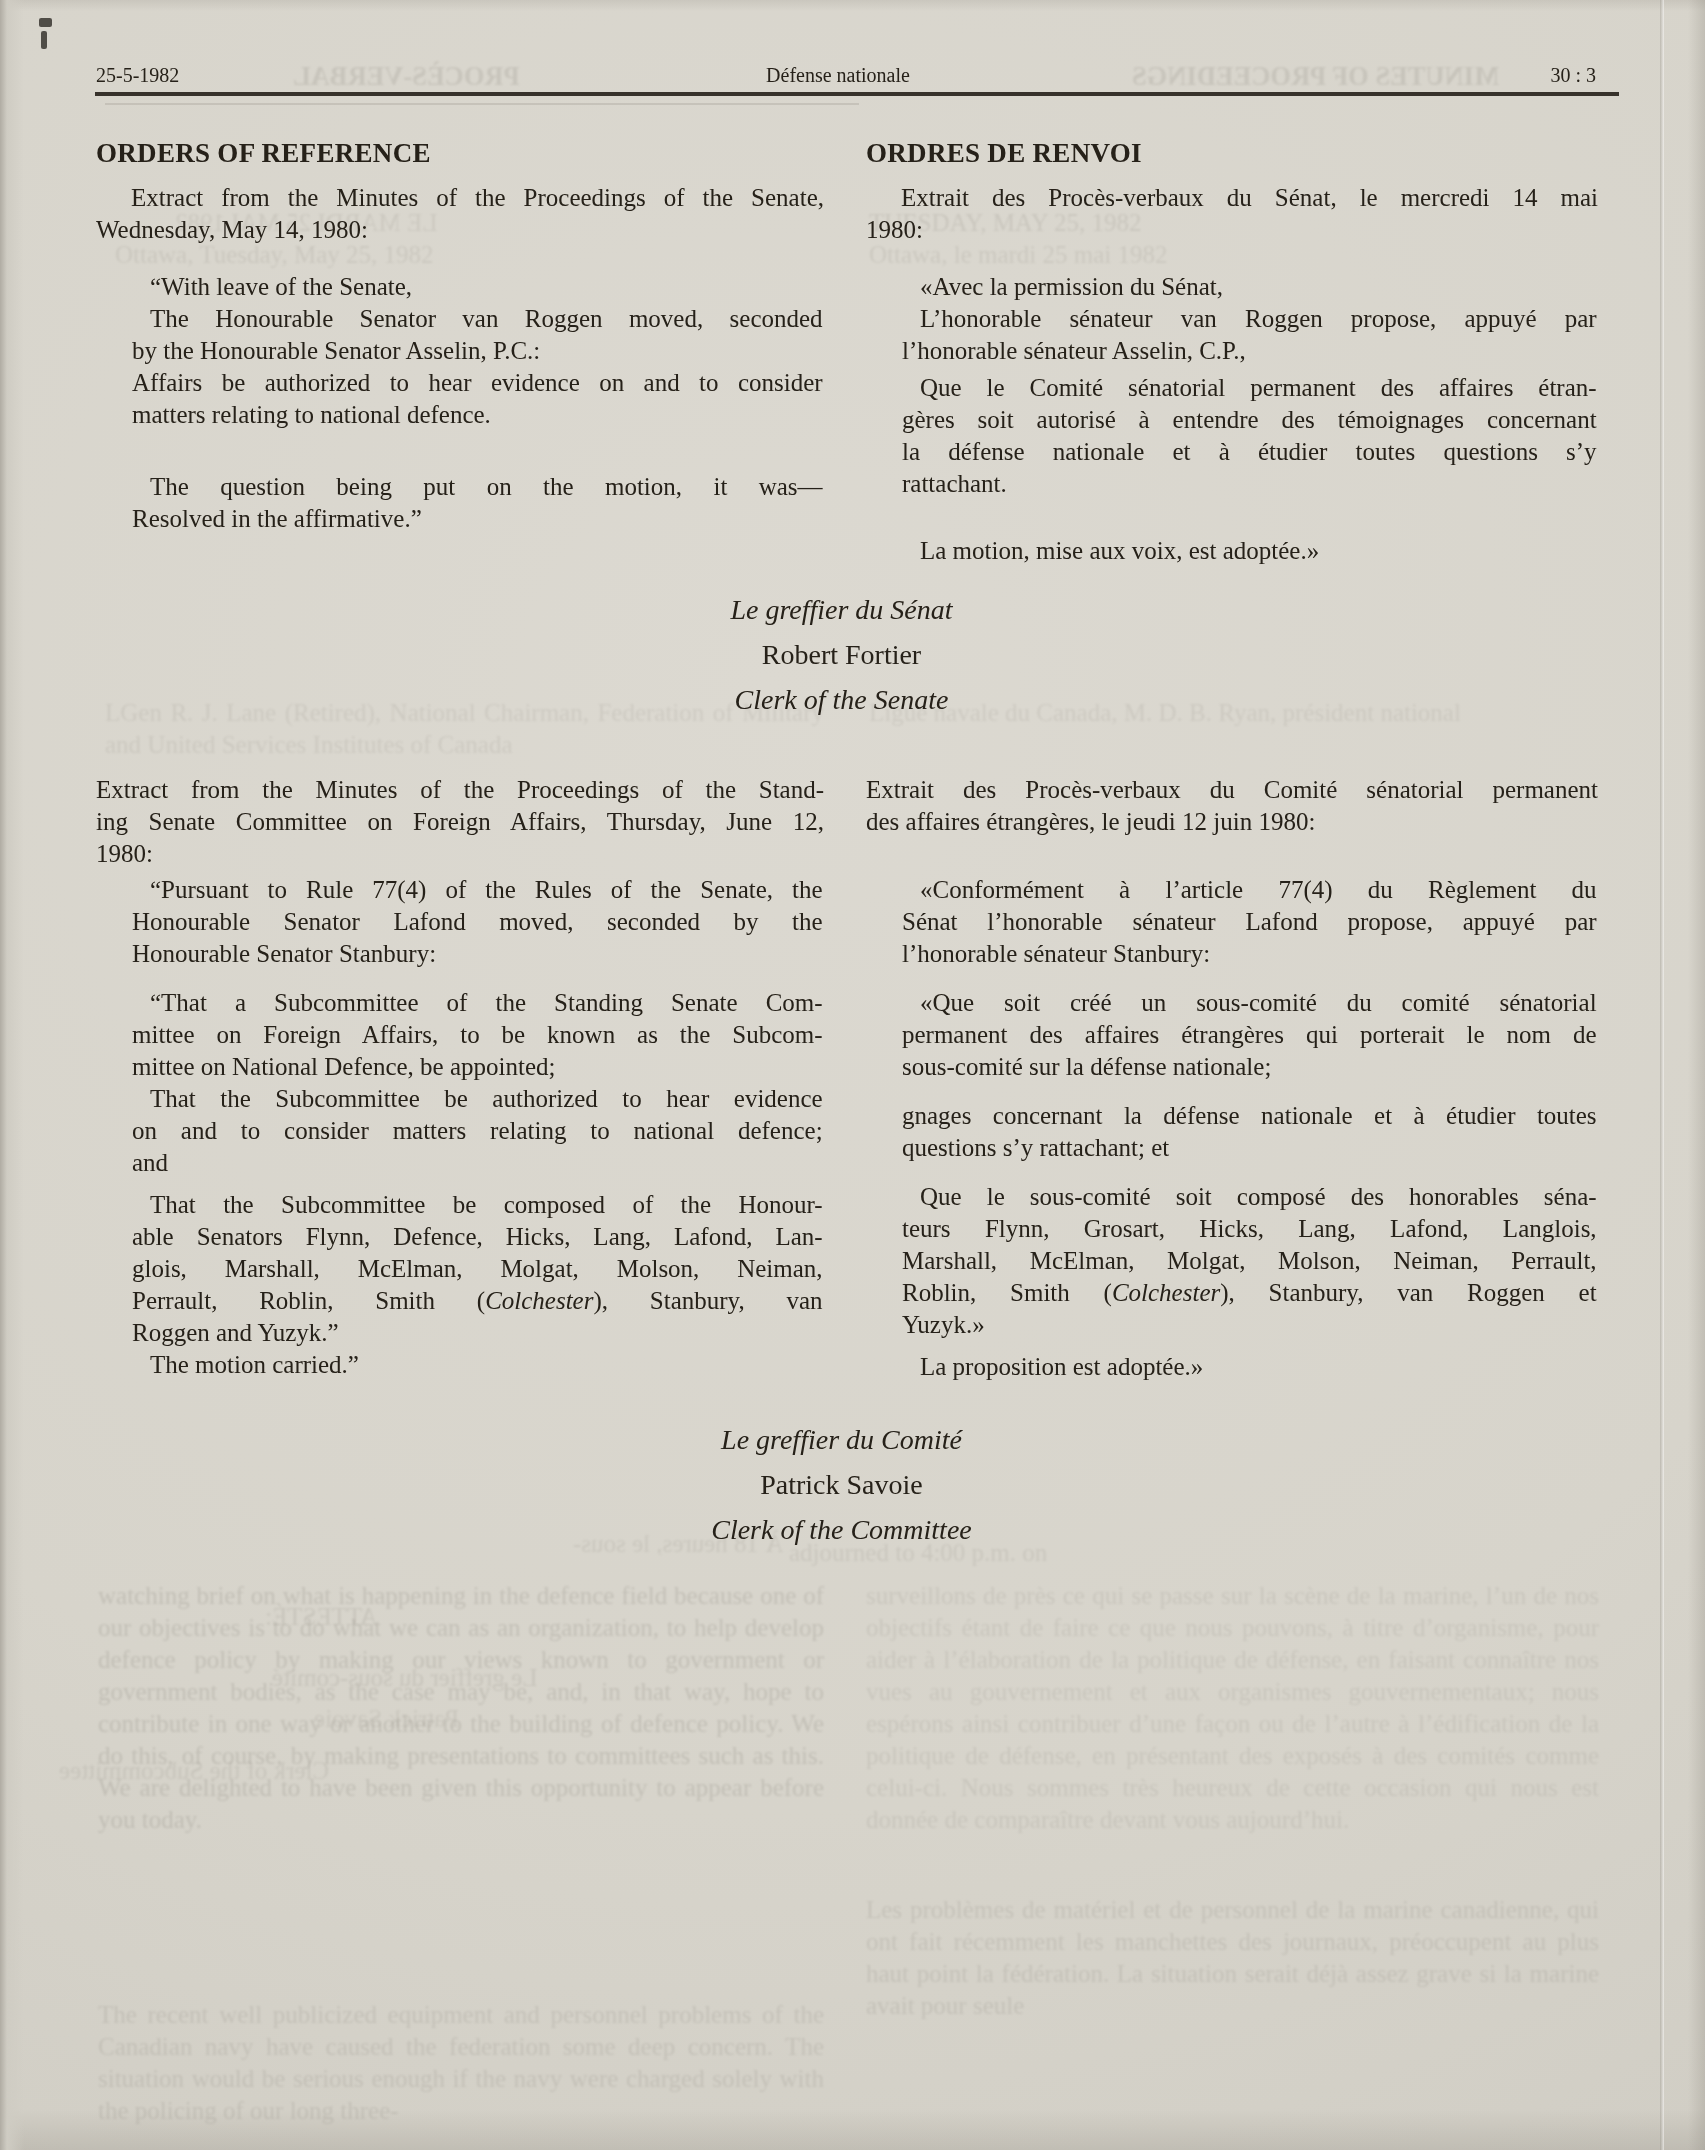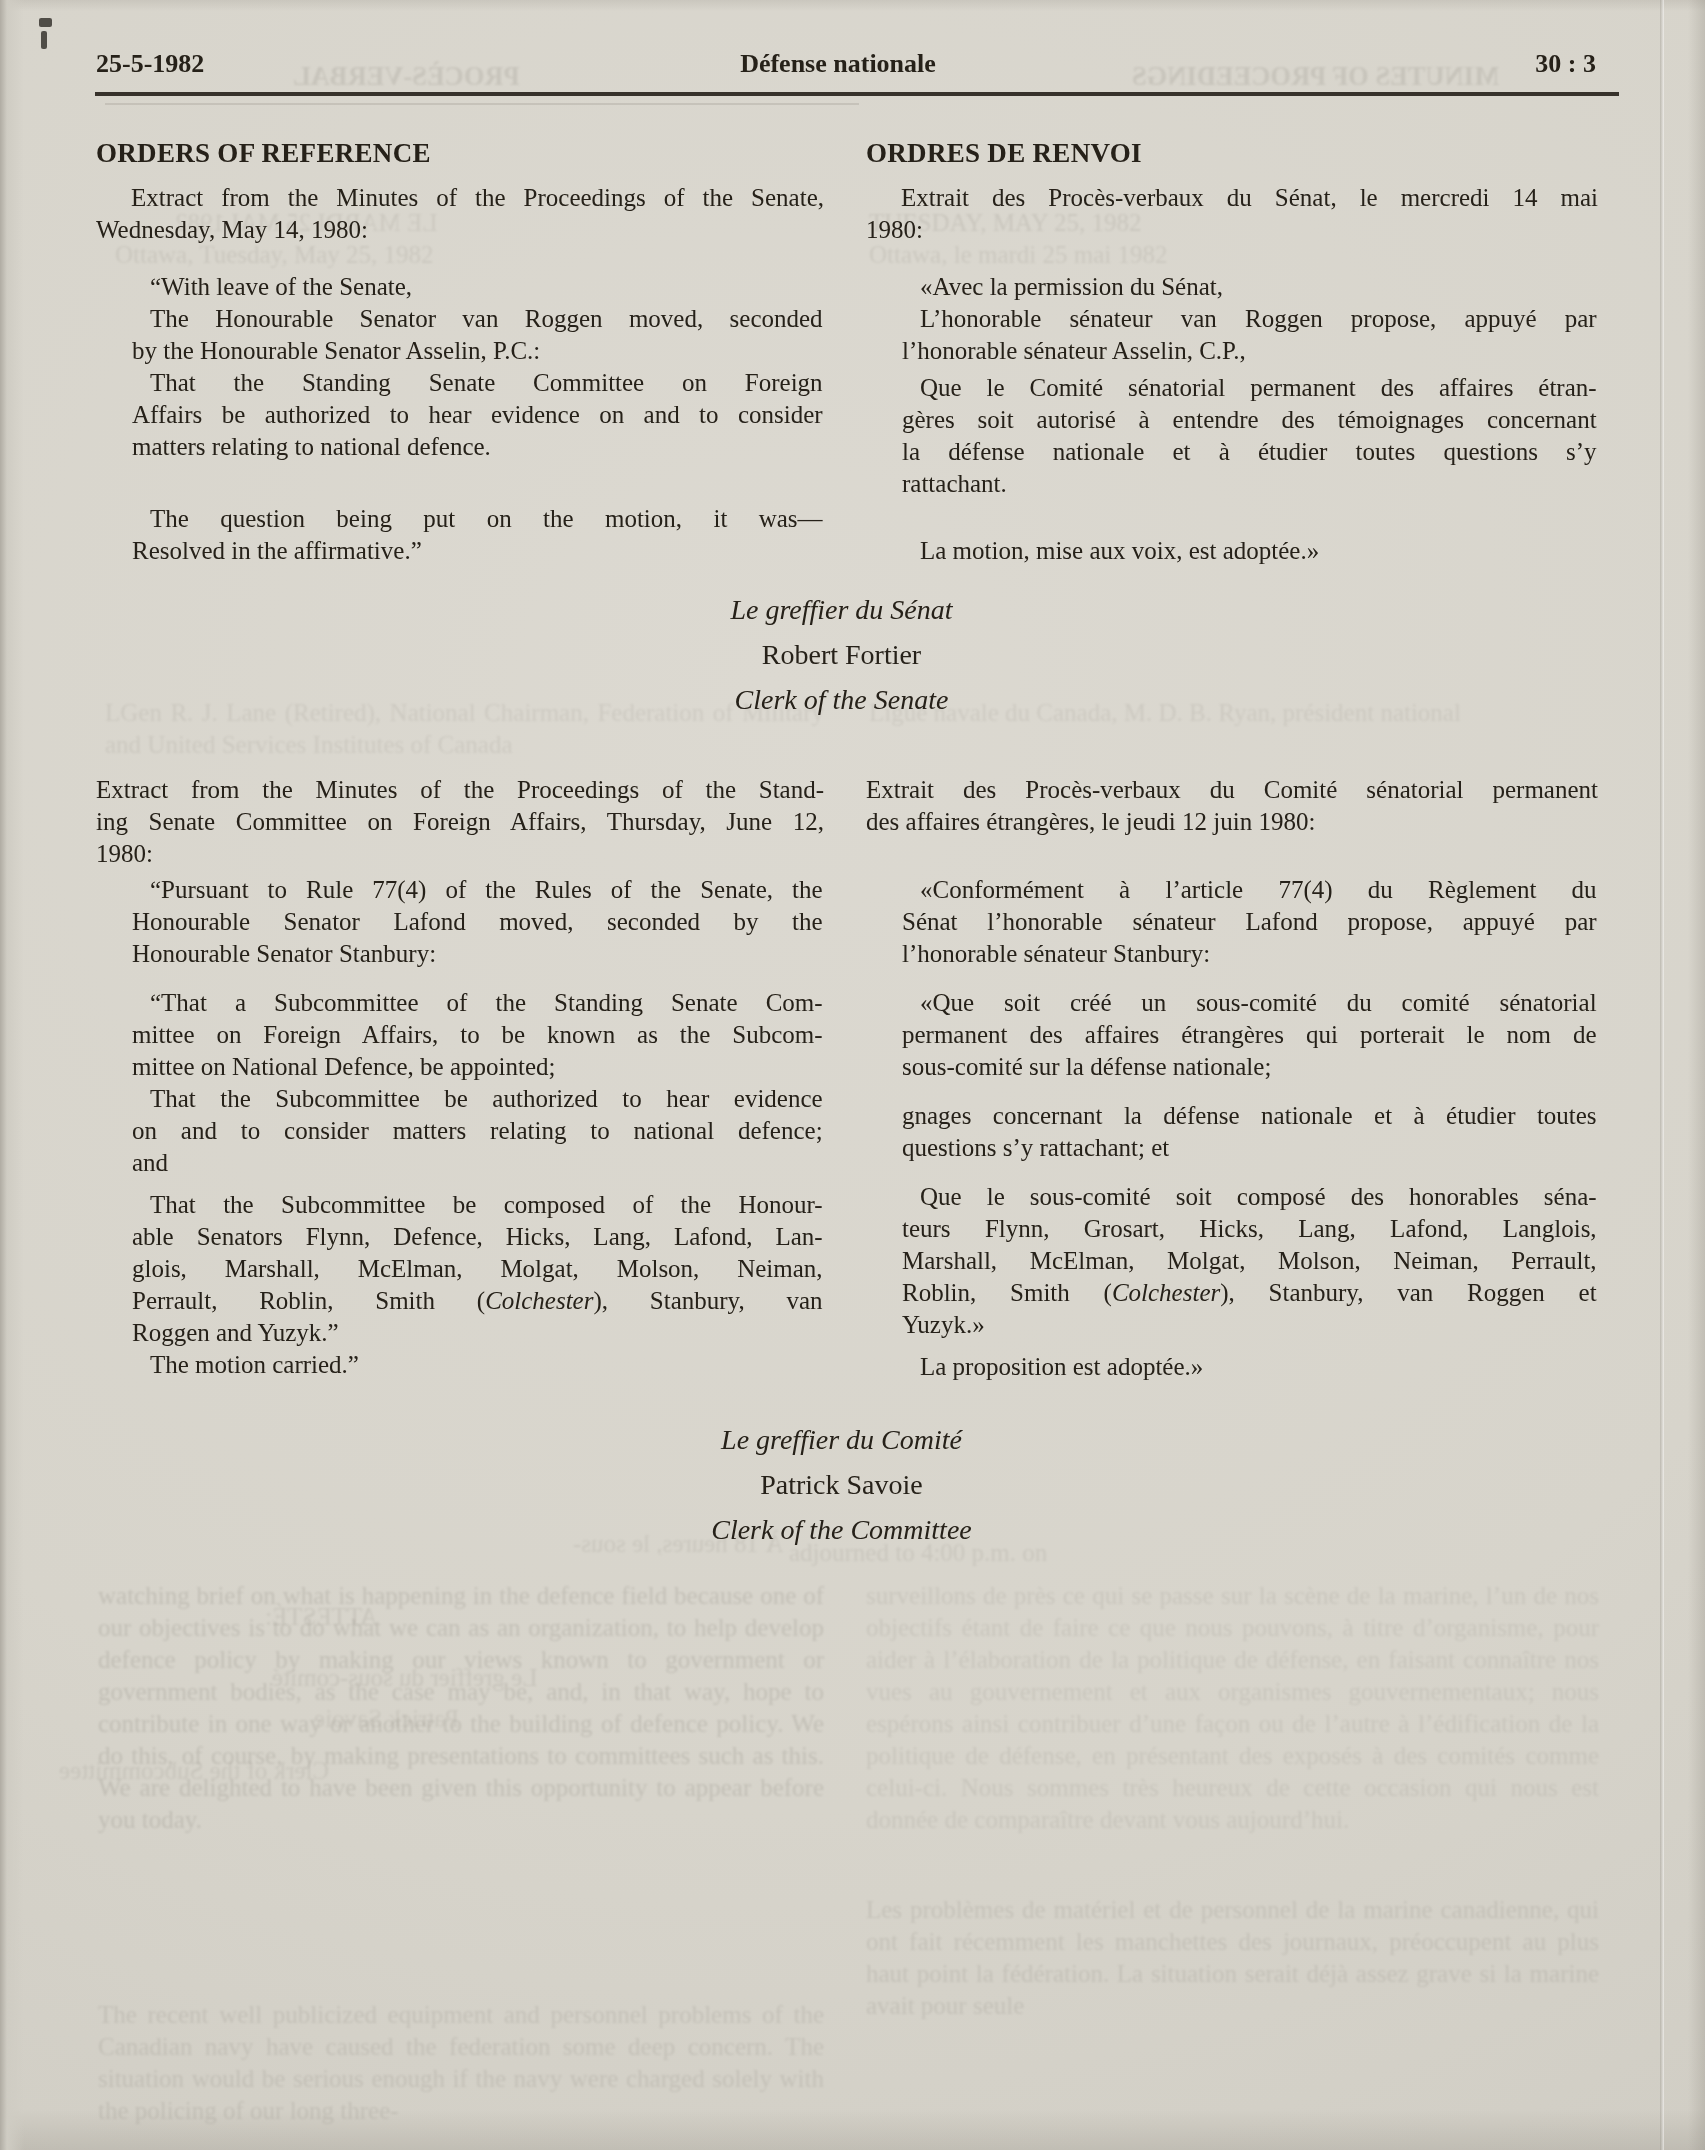--- a/index.html
+++ b/index.html
@@ -10,21 +10,21 @@
       linear-gradient(270deg,rgba(140,135,125,.30) 0px,rgba(0,0,0,0) 18px),
       linear-gradient(180deg,rgba(150,145,135,.22) 0px,rgba(0,0,0,0) 11.2px),
       linear-gradient(0deg,rgba(145,140,130,.28) 0px,rgba(0,0,0,0) 42px),
       radial-gradient(130% 95% at 45% 32%, #dcd9d1 0%, #d7d4cb 55%, #cdcac1 100%);}
   .fold{position:absolute;left:1660px;top:0;width:3.5px;height:2151px;
     background:linear-gradient(90deg,rgba(120,115,105,.28),rgba(255,255,255,.55));}
   .speck{position:absolute;background:#2e2b26;border-radius:2.1px;opacity:.8;}
   .speck.s1{left:39px;top:18px;width:13.3px;height:9px;}
   .speck.s2{left:41px;top:31px;width:6.3px;height:18px;}
 
-  .hdr{position:absolute;top:50px;font-size:26px;line-height:28px;white-space:nowrap;font-weight:bold;}
+  .hdr{position:absolute;top:61px;font-size:20px;line-height:28px;white-space:nowrap;}
   .hdr-date{left:96px;}
   .hdr-title{left:0;width:1676px;text-align:center;}
   .hdr-page{right:110px;}
   .rule{position:absolute;left:95px;top:92px;width:1524px;height:4.2px;background:#37322b;}
   .rule-echo{position:absolute;left:105px;top:103px;width:754px;height:2.1px;background:rgba(70,65,55,.13);}
 
   .col{position:absolute;font-size:25px;line-height:32px;}
   .c1l{left:96px;top:137px;width:728px;}
   .c1r{left:866px;top:137px;width:732px;}
   .c2l{left:96px;top:774px;width:728px;}
@@ -114,21 +114,20 @@
         <div class="line last">Wednesday, May 14, 1980:</div>
       </div>
     <div class="para quote m-qa">
         <div class="line indent last">“With leave of the Senate,</div>
       </div>
     <div class="para quote m0">
         <div class="line indent">The Honourable Senator van Roggen moved, seconded</div>
         <div class="line last">by the Honourable Senator Asselin, P.C.:</div>
       </div>
     <div class="para quote m0">
-        <div class="line indent">That the Standing Senate Committee on Foreign</div>
         <div class="line">Affairs be authorized to hear evidence on and to consider</div>
         <div class="line last">matters relating to national defence.</div>
       </div>
     <div class="para quote res-l">
         <div class="line indent">The question being put on the motion, it was—</div>
         <div class="line last">Resolved in the affirmative.”</div>
       </div>
   </div>
 
   <div class="col c1r">

